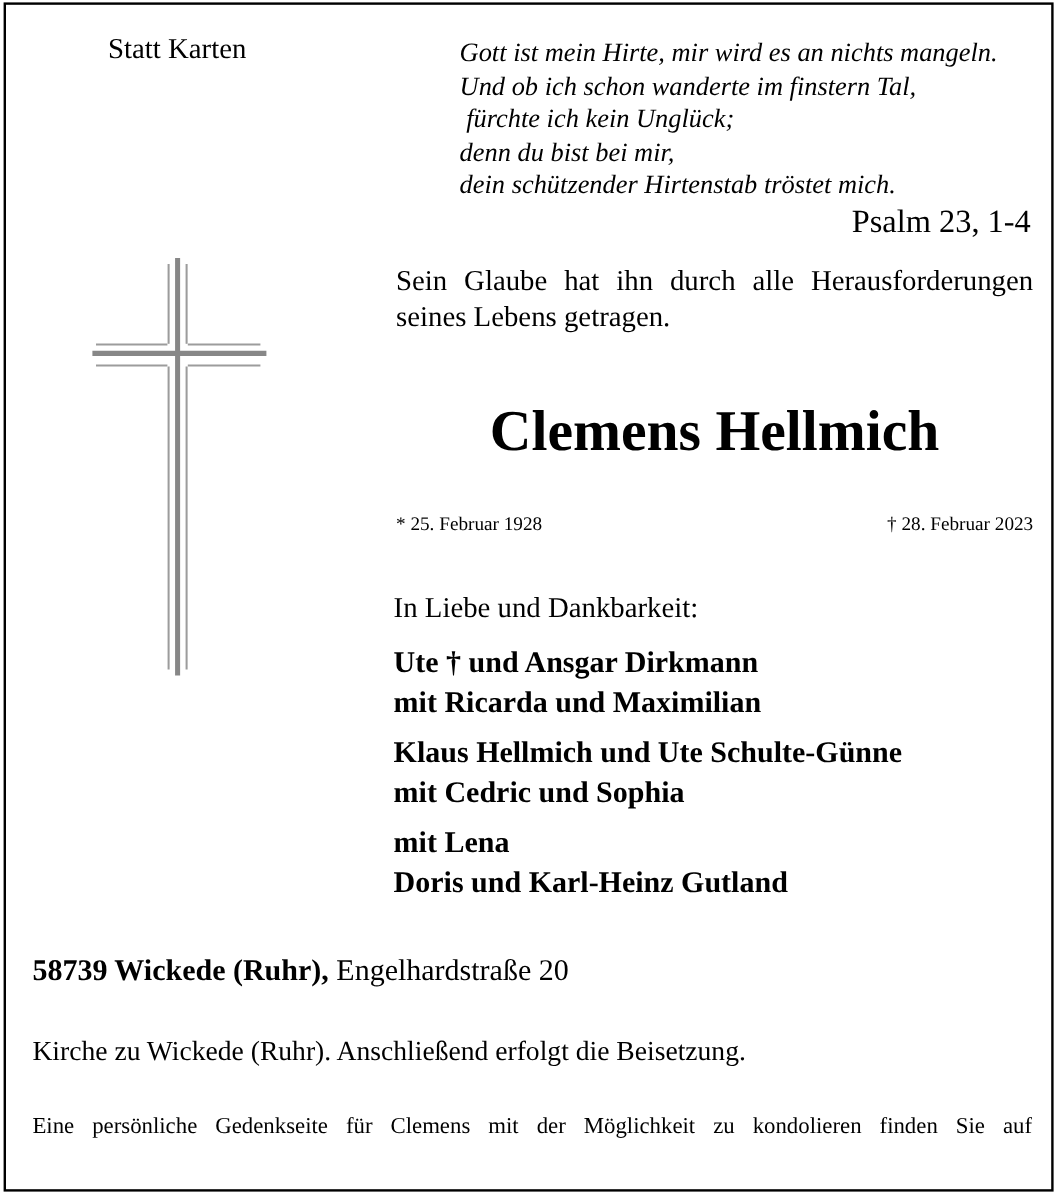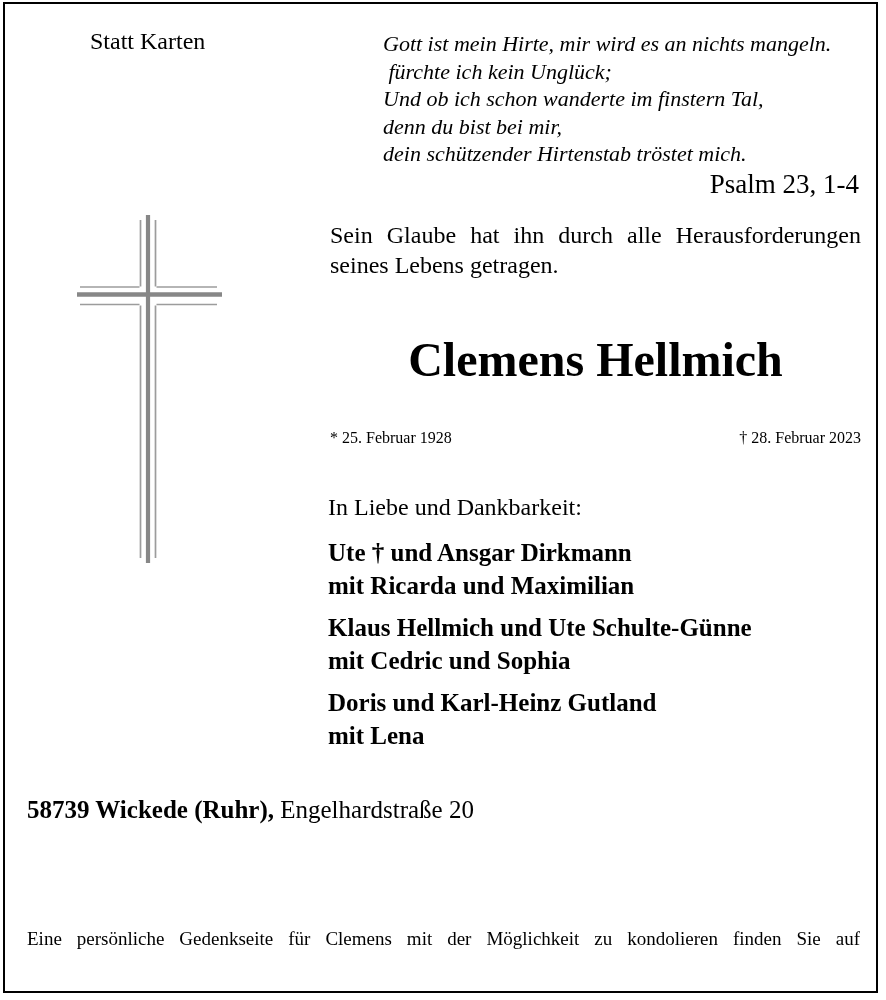--- a/index.html
+++ b/index.html
@@ -143,22 +143,22 @@
 </style>
 </head>
 <body>
 
 <div class="border-frame"></div>
 
 <div class="statt-karten">Statt Karten</div>
 
 <div class="psalm">
   <div class="psalm-line">Gott ist mein Hirte, mir wird es an nichts mangeln.</div>
+  <div class="psalm-line">Und ob ich schon wanderte im finstern Tal,</div>
   <div class="psalm-line">&nbsp;fürchte ich kein Unglück;</div>
-  <div class="psalm-line">Und ob ich schon wanderte im finstern Tal,</div>
   <div class="psalm-line">denn du bist bei mir,</div>
   <div class="psalm-line">dein schützender Hirtenstab tröstet mich.</div>
   <div class="psalm-ref">Psalm 23, 1-4</div>
 </div>
 
 <svg class="cross-svg" width="160" height="370" viewBox="0 0 160 370">
 
   <line x1="78" y1="10" x2="78" y2="358" stroke-width="4.2" stroke="#878787"></line>
   <line x1="7" y1="89.5" x2="152" y2="89.5" stroke-width="4.5" stroke="#878787"></line>
 
@@ -190,25 +190,26 @@
 <div class="mourners">
   <div class="mourner-group">
     <div class="mourner-line">Ute † und Ansgar Dirkmann</div>
     <div class="mourner-line">mit Ricarda und Maximilian</div>
   </div>
   <div class="mourner-group">
     <div class="mourner-line">Klaus Hellmich und Ute Schulte-Günne</div>
     <div class="mourner-line">mit Cedric und Sophia</div>
   </div>
   <div class="mourner-group">
+    <div class="mourner-line">mit Lena</div>
     <div class="mourner-line">Doris und Karl-Heinz Gutland</div>
-    <div class="mourner-line">mit Lena</div>
   </div>
 </div>
 
 <div class="address-line"><span class="address-bold">58739 Wickede (Ruhr),</span><span> Engelhardstraße 20</span></div>
 
 <div class="service">
+  <div>Kirche zu Wickede (Ruhr). Anschließend erfolgt die Beisetzung.</div>
 </div>
 
 <div class="memorial">
   <div class="jline">Eine persönliche Gedenkseite für Clemens mit der Möglichkeit zu kondolieren finden Sie auf</div>
 </div>
 
 </body></html>

